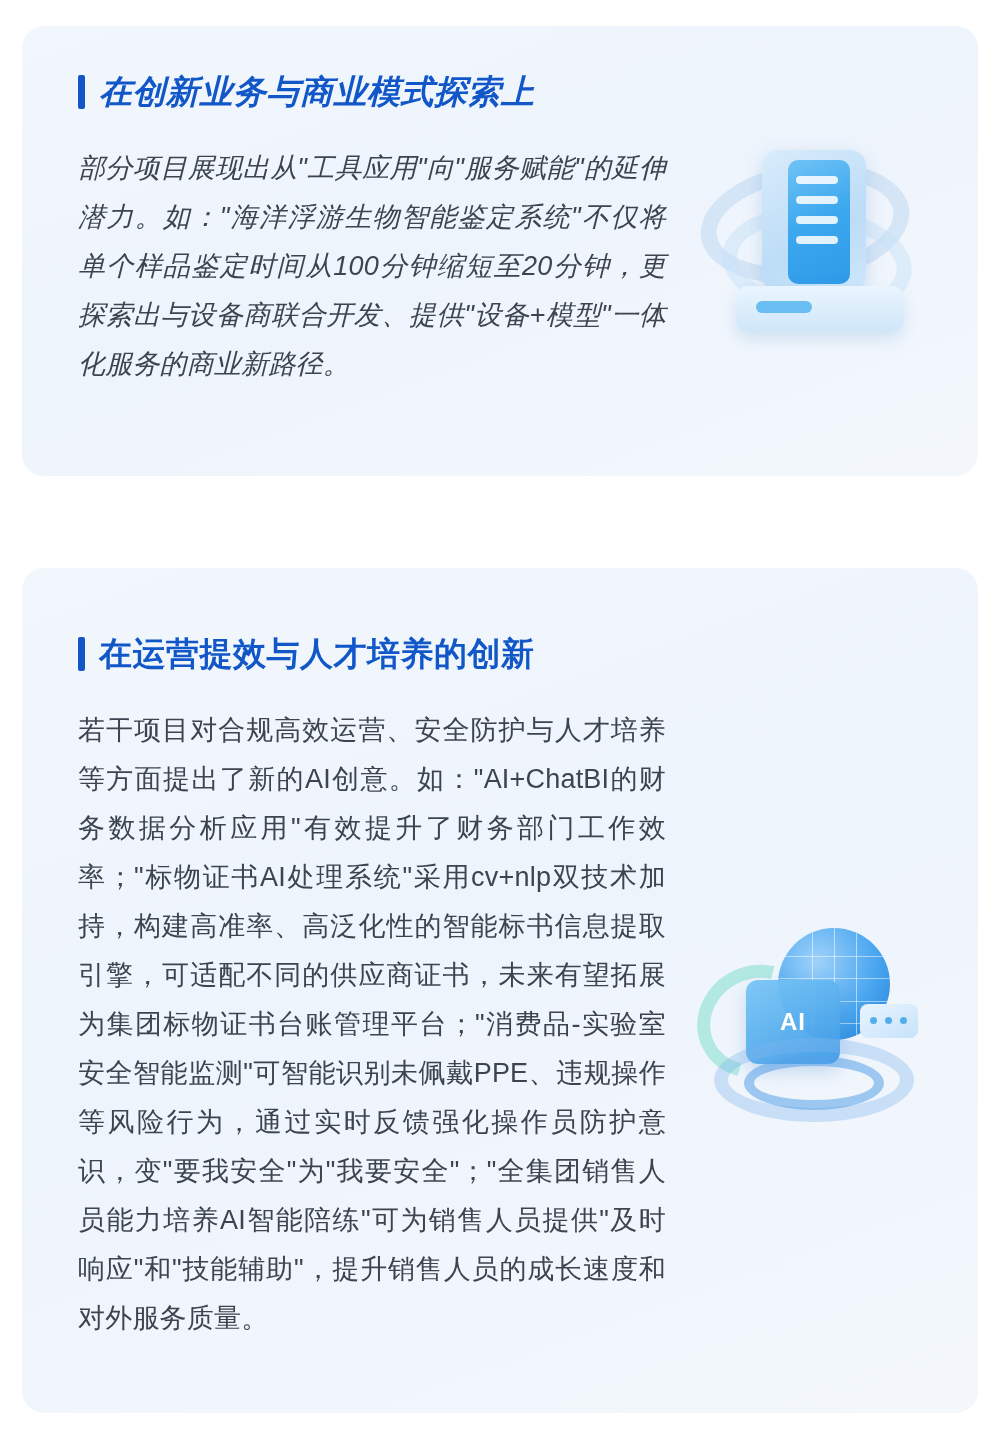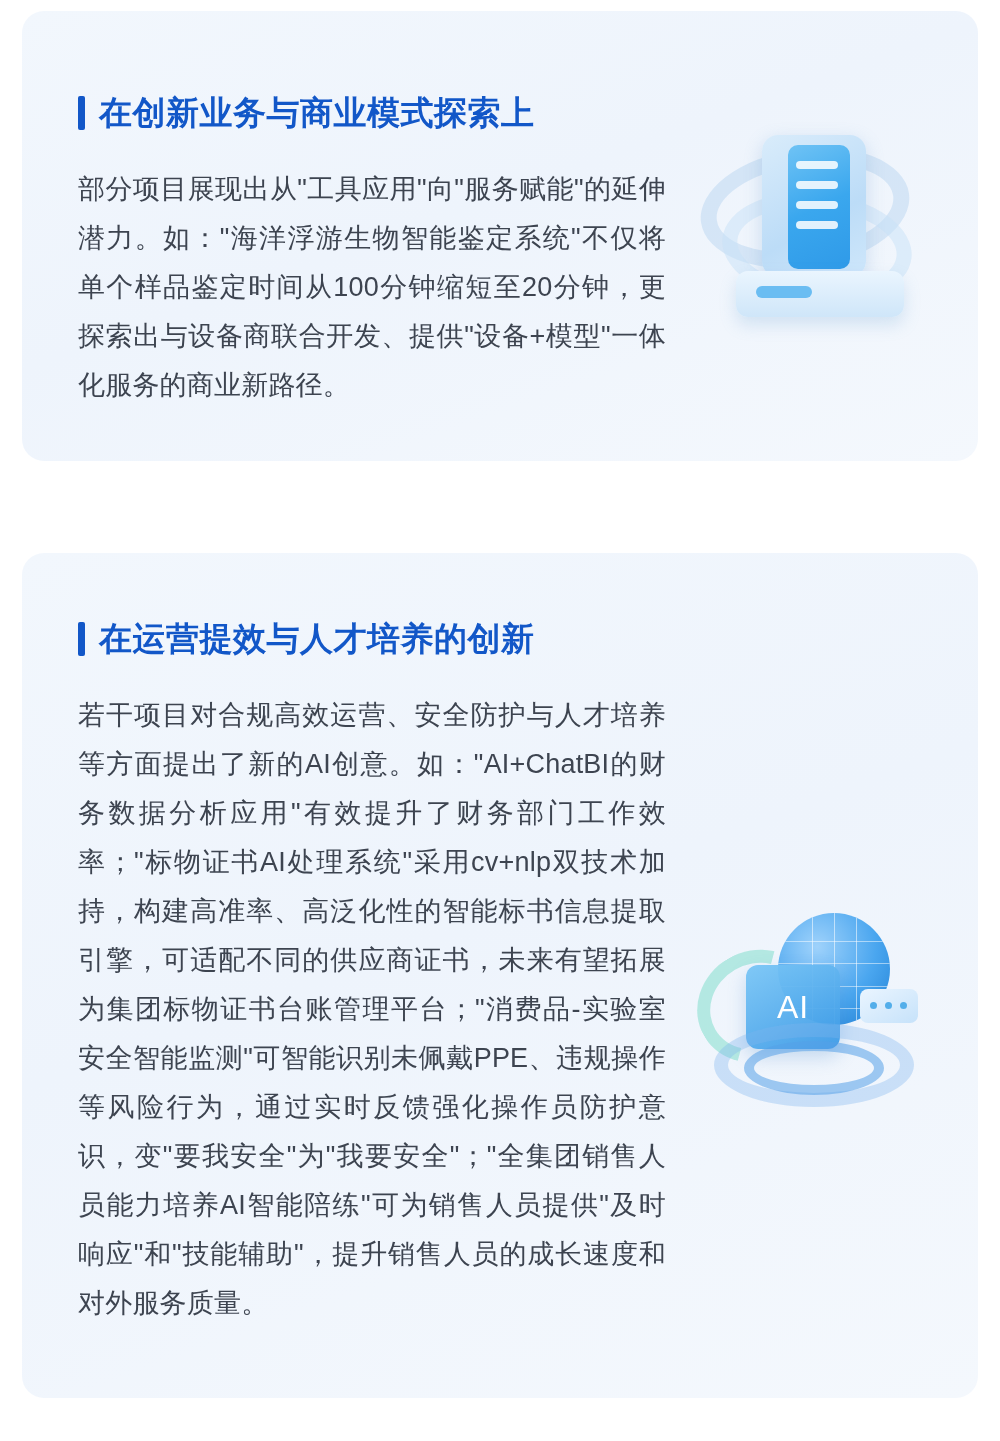--- a/index.html
+++ b/index.html
@@ -22,23 +22,24 @@
     padding: 0 22px;
   }
   .card {
     position: relative;
     border-radius: 22px;
     background: linear-gradient(160deg, #f2f7fd 0%, #eef4fc 45%, #f4f8fd 100%);
     box-sizing: border-box;
     overflow: hidden;
   }
   .card-1 {
-    margin-top: 11px;
+    margin-top: 26px;
     height: 450px;
-    padding: 84px 56px 0 56px;
+    padding: 48px 56px 0 56px;
+    font-style: italic;
   }
   .card-2 {
     margin-top: 92px;
     height: 845px;
     padding: 68px 36px 0 56px;
   }
   .heading {
     display: flex;
     align-items: center;
     margin: 0 0 34px 0;
@@ -231,22 +232,22 @@
     height: 84px;
     border-radius: 12px;
     background: linear-gradient(150deg, rgba(122,198,246,0.95) 0%, rgba(60,154,230,0.95) 100%);
     display: flex;
     align-items: center;
     justify-content: center;
     box-shadow: 0 8px 18px rgba(90, 150, 210, 0.3);
   }
   .ai-card-label {
     color: #ffffff;
-    font-size: 32px;
-    font-weight: normal;
+    font-size: 24px;
+    font-weight: bold;
     letter-spacing: 1px;
   }
   .ai-chip {
     position: absolute;
     left: 168px;
     top: 86px;
     width: 58px;
     height: 34px;
     border-radius: 8px;
     background: linear-gradient(150deg, #eaf5ff 0%, #c6e2fa 100%);

